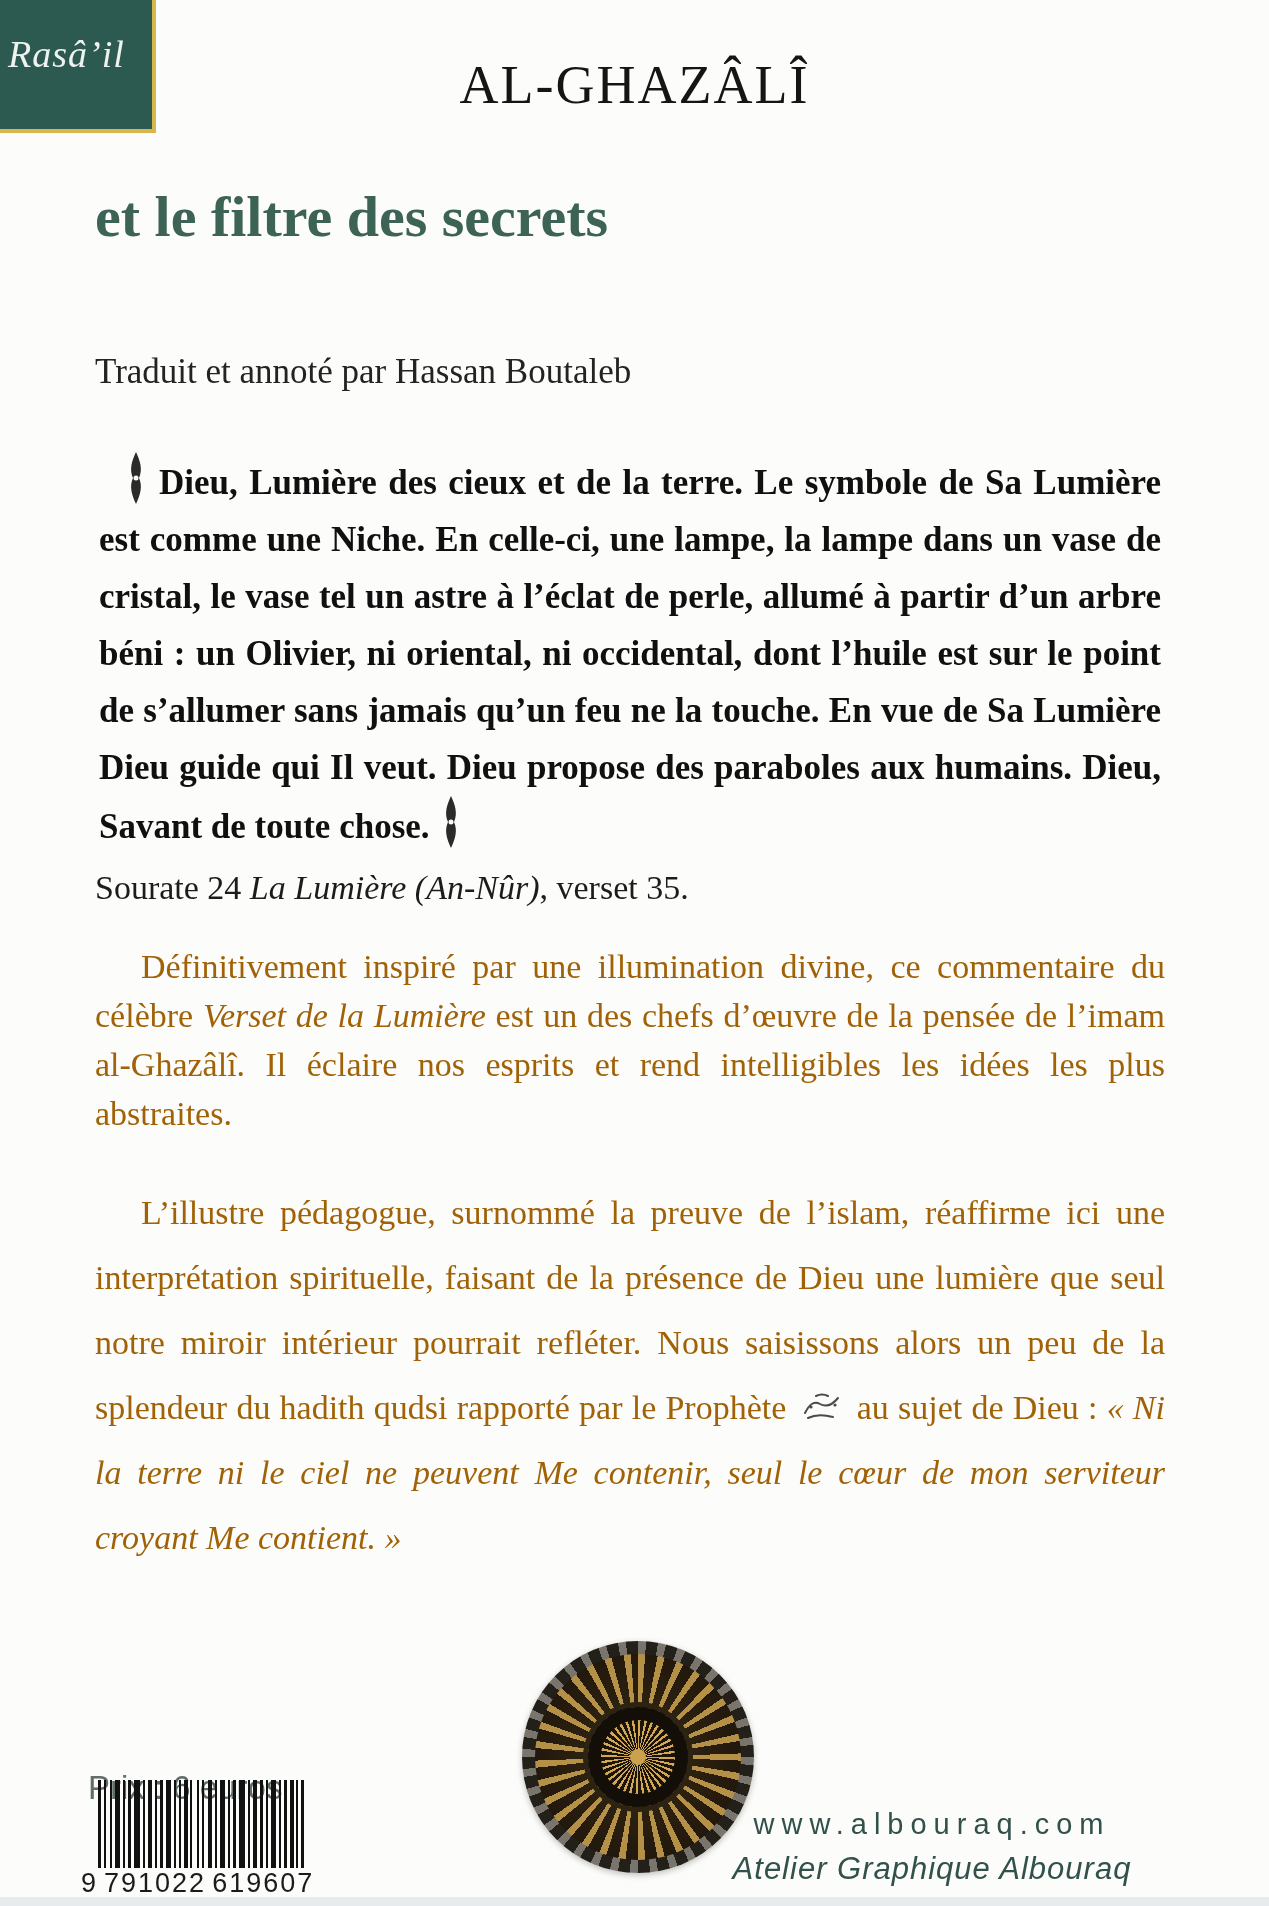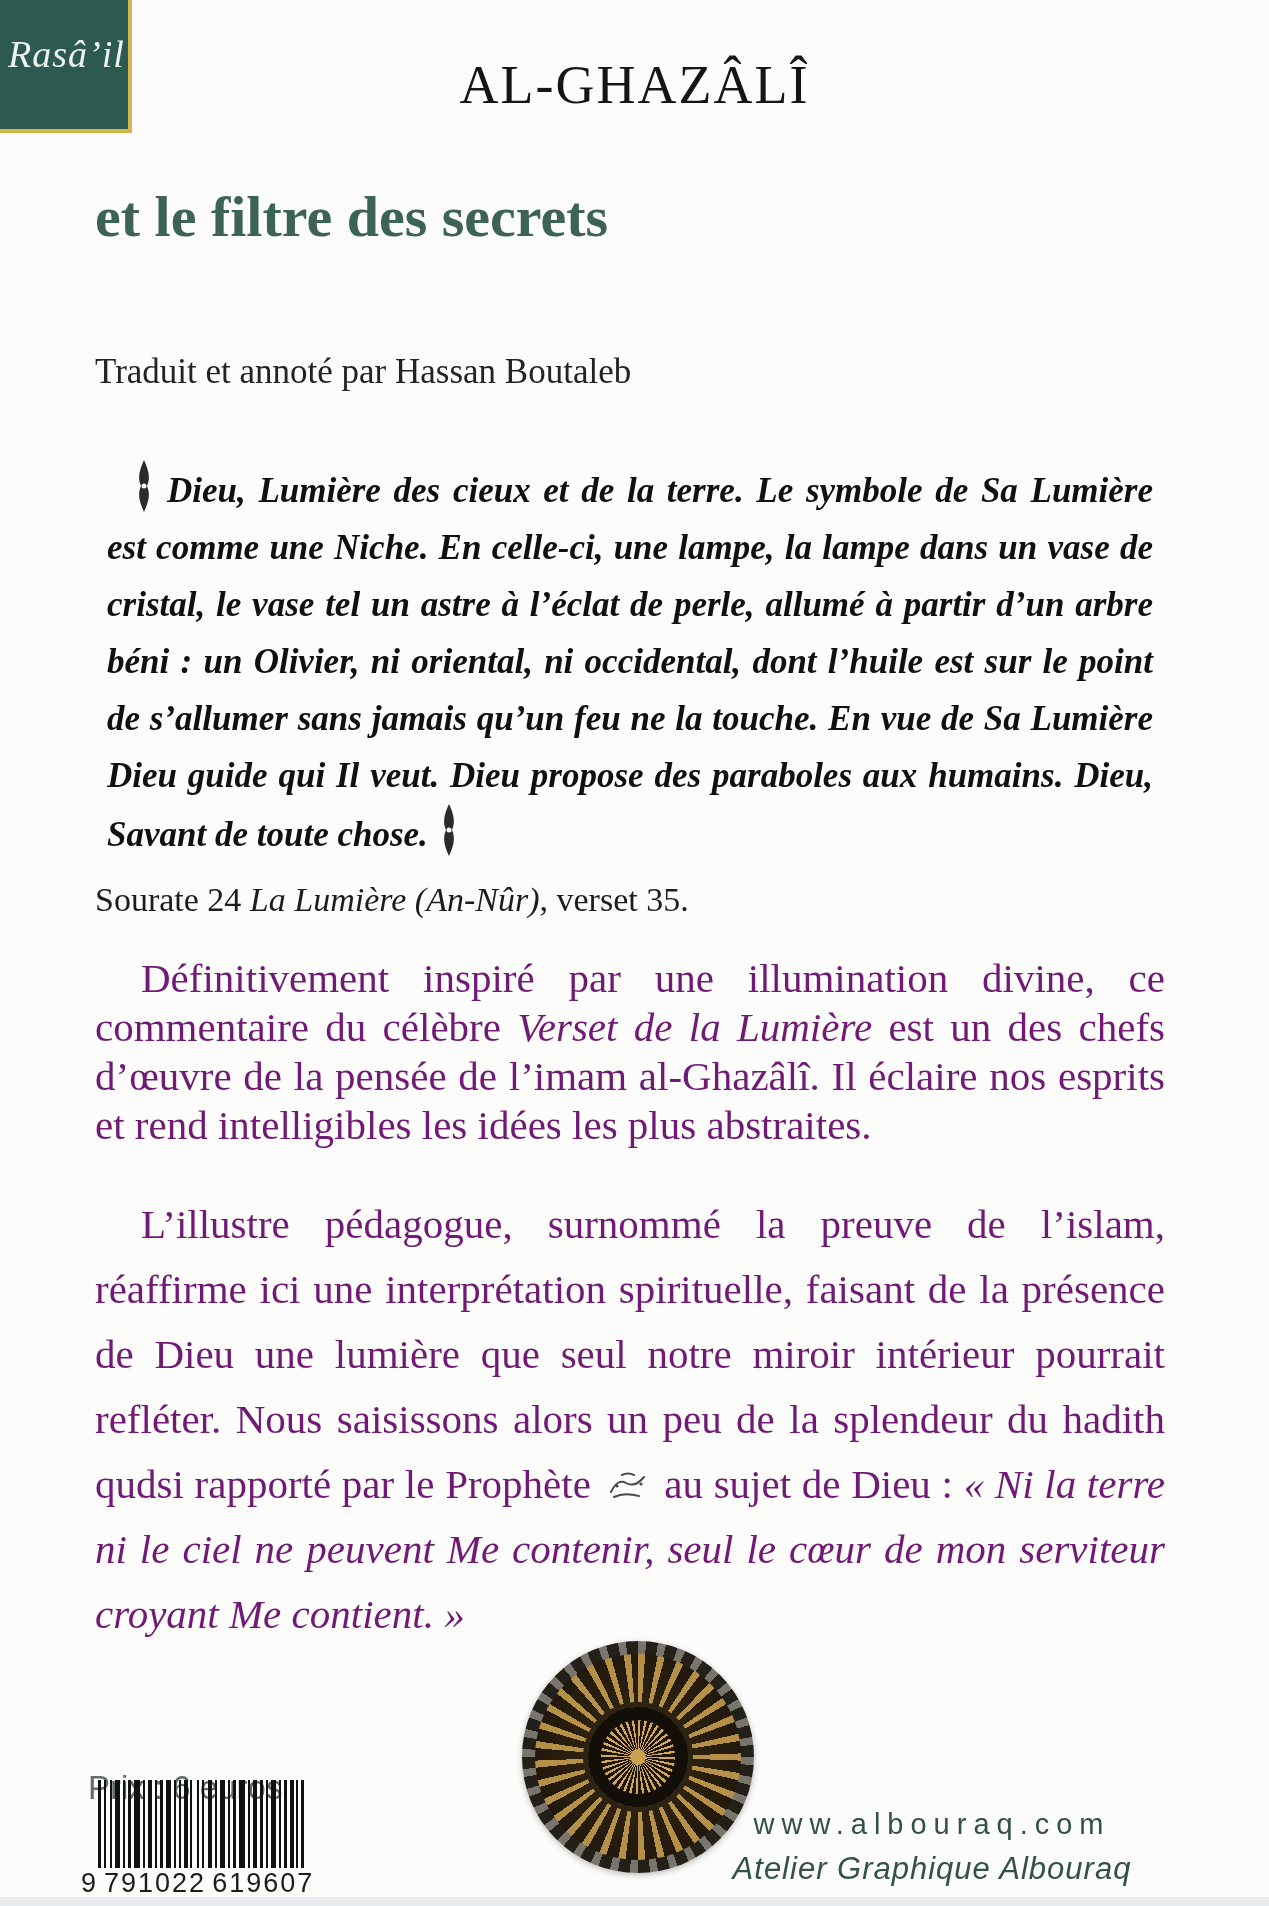--- a/index.html
+++ b/index.html
@@ -3,21 +3,21 @@
 <meta charset="utf-8">
 <style>
   html,body{margin:0;padding:0;}
   body{background:#e9e9e7;font-family:"Liberation Serif", serif;}
   .page{
     position:relative; width:1269px; height:1906px; margin:0 auto;
     background:#fcfcfa; overflow:hidden; color:#1d1d1d;
   }
   
   .badge{
-    position:absolute; left:0; top:0; width:132px; height:133px;
+    position:absolute; left:0; top:0; width:156px; height:133px;
     background:#2d5a50; border-right:4px solid #d7b64e; border-bottom:4px solid #d7b64e;
     box-sizing:border-box;
   }
   .badge-label{
     position:absolute; left:8px; top:32px; width:100%;
     font-style:italic; font-size:38px; color:#eef3f0; letter-spacing:1px;
   }
   
   .author{
     position:absolute; left:0; top:58px; width:100%; text-align:center;
@@ -28,29 +28,29 @@
     position:absolute; left:95px; top:176px; width:1075px;
     font-size:58px; font-weight:bold; color:#3c6355; line-height:1.43;
   }
   .translator{
     position:absolute; left:95px; top:352px; width:1075px;
     font-size:35px; color:#232323;
   }
   
   .content{position:absolute; left:95px; top:448px; width:1070px;}
   .quote{
-    margin:12px; font-style:italic; font-weight:bold; font-size:35px; line-height:57px;
+    margin:4px; font-weight:bold; font-size:35px; line-height:57px;
     text-align:justify; color:#101010; text-indent:0;
   }
   .orn{vertical-align:-10px; margin:0 14px 0 28px;}
   .orn-close{margin:0 0 0 12px; transform:scaleX(-1);}
   .source{margin:8px 0 0 0; font-size:34px; line-height:49px; color:#1c1c1c;}
   .para{
-    margin:30px 0 0 0; font-size:41px; line-height:49px; text-align:justify;
-    text-indent:46px; color:#701a75;
+    margin:30px 0 0 0; font-size:34px; line-height:49px; text-align:justify;
+    text-indent:46px; color:#a16207;
   }
   .para.second{margin-top:42px; line-height:65px;}
   .hadith{font-style:italic; font-weight:normal;}
   .prophet-icon{vertical-align:-4px; margin:0 6px;}
   
   .price{
     position:absolute; left:88px; top:1742px;
     font-family:"Liberation Sans", sans-serif; font-size:33px; color:#616d68;margin-top:27px;
   }
   .barcode{position:absolute; left:78px; top:1780px; width:235px;}

